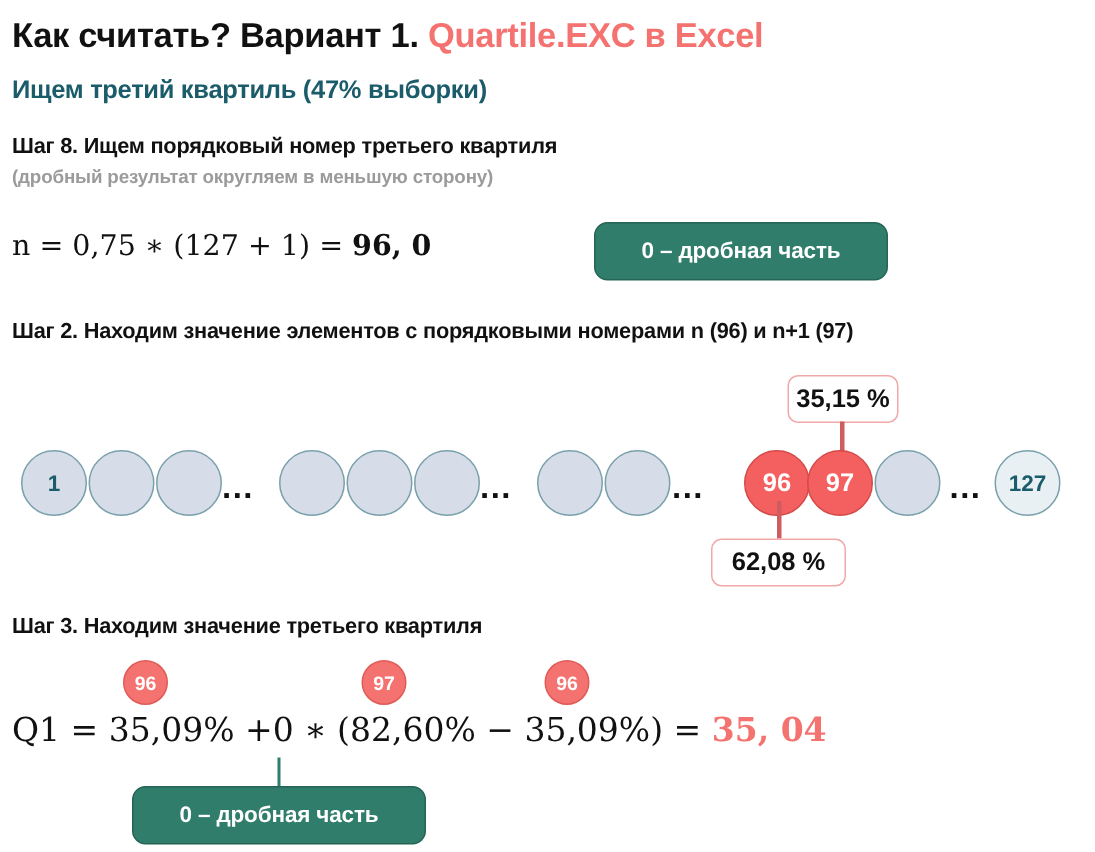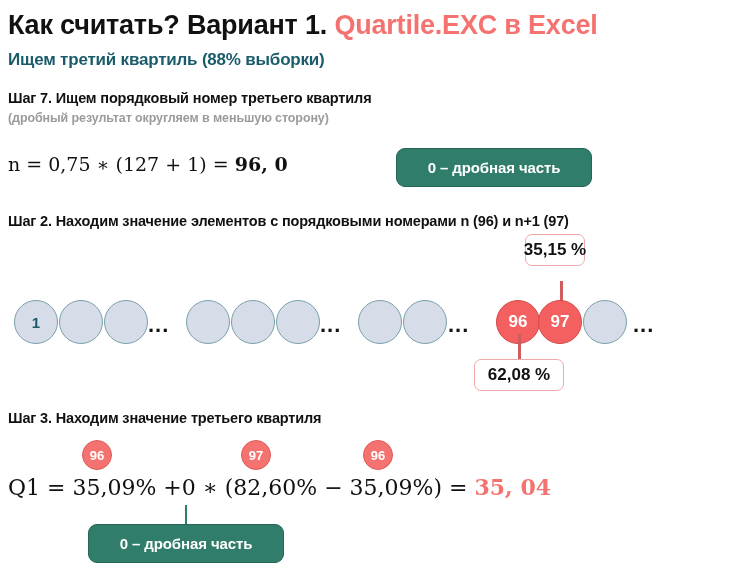--- a/index.html
+++ b/index.html
@@ -16,21 +16,21 @@
     font-family: "Liberation Sans", sans-serif;
     color: #111111;
     -webkit-font-smoothing: antialiased;
   }
 
   
   .title {
     position: absolute;
     left: 8px;
     top: 10px;
-    font-size: 27px;
+    font-size: 23px;
     font-weight: bold;
     letter-spacing: -0.2px;
     white-space: nowrap;
   }
   .title .t-dark { color: #111111; }
   .title .t-red  { color: #f4726f; }
 
   .subtitle {
     position: absolute;
     left: 8px;
@@ -182,22 +182,22 @@
     align-items: center;
     justify-content: center;
     font-size: 17px;
     font-weight: bold;
     color: #111111;
     box-sizing: border-box;
     white-space: nowrap;
   }
   #redbox-top {
     left: 525px;
-    top: 234px;
-    width: 60px;
+    top: 250px;
+    width: 74px;
     height: 32px;
   }
   #redbox-bottom {
     left: 474px;
     top: 359px;
     width: 90px;
     height: 32px;
   }
   .red-stem {
     position: absolute;
@@ -236,23 +236,23 @@
   #badge-c { left: 363px; top: 440px; }
 </style>
 </head>
 <body>
 
 <div class="title">
   <span class="t-dark">Как считать? Вариант 1.</span>
   <span class="t-red">Quartile.EXC в Excel</span>
 </div>
 
-<div class="subtitle">Ищем третий квартиль (88% выборки)</div>
-
-<div class="step-head" id="step1-head">Шаг 7. Ищем порядковый номер третьего квартиля</div>
+<div class="subtitle">Ищем третий квартиль (47% выборки)</div>
+
+<div class="step-head" id="step1-head">Шаг 8. Ищем порядковый номер третьего квартиля</div>
 <div class="step-sub" id="step1-sub">(дробный результат округляем в меньшую сторону)</div>
 
 <div class="formula" id="formula1">
   <span>n = 0,75 ∗ (127 + 1) = </span><span class="bold">96, 0</span>
 </div>
 
 <div class="green-pill" id="green-pill-1">0 – дробная часть</div>
 
 <div class="step-head" id="step2-head">Шаг 2. Находим значение элементов с порядковыми номерами n (96) и n+1 (97)</div>
 
@@ -264,20 +264,21 @@
     <div class="circ plain" style="left: 59px;"></div>
     <div class="circ plain" style="left: 104px;"></div>
     <div class="circ plain" style="left: 186px;"></div>
     <div class="circ plain" style="left: 231px;"></div>
     <div class="circ plain" style="left: 276px;"></div>
     <div class="circ plain" style="left: 358px;"></div>
     <div class="circ plain" style="left: 403px;"></div>
     <div class="circ hot" style="left: 496px;">96</div>
     <div class="circ hot" style="left: 538px;">97</div>
     <div class="circ plain" style="left: 583px;"></div>
+    <div class="circ pale" style="left: 663px;">127</div>
     <div class="dots" style="left: 148px;">...</div>
     <div class="dots" style="left: 320px;">...</div>
     <div class="dots" style="left: 448px;">...</div>
     <div class="dots" style="left: 633px;">...</div>
   </div>
 
 <div class="red-stem" id="red-stem-bottom"></div>
 <div class="red-box" id="redbox-bottom">62,08 %</div>
 
 <div class="step-head" id="step3-head">Шаг 3. Находим значение третьего квартиля</div>

